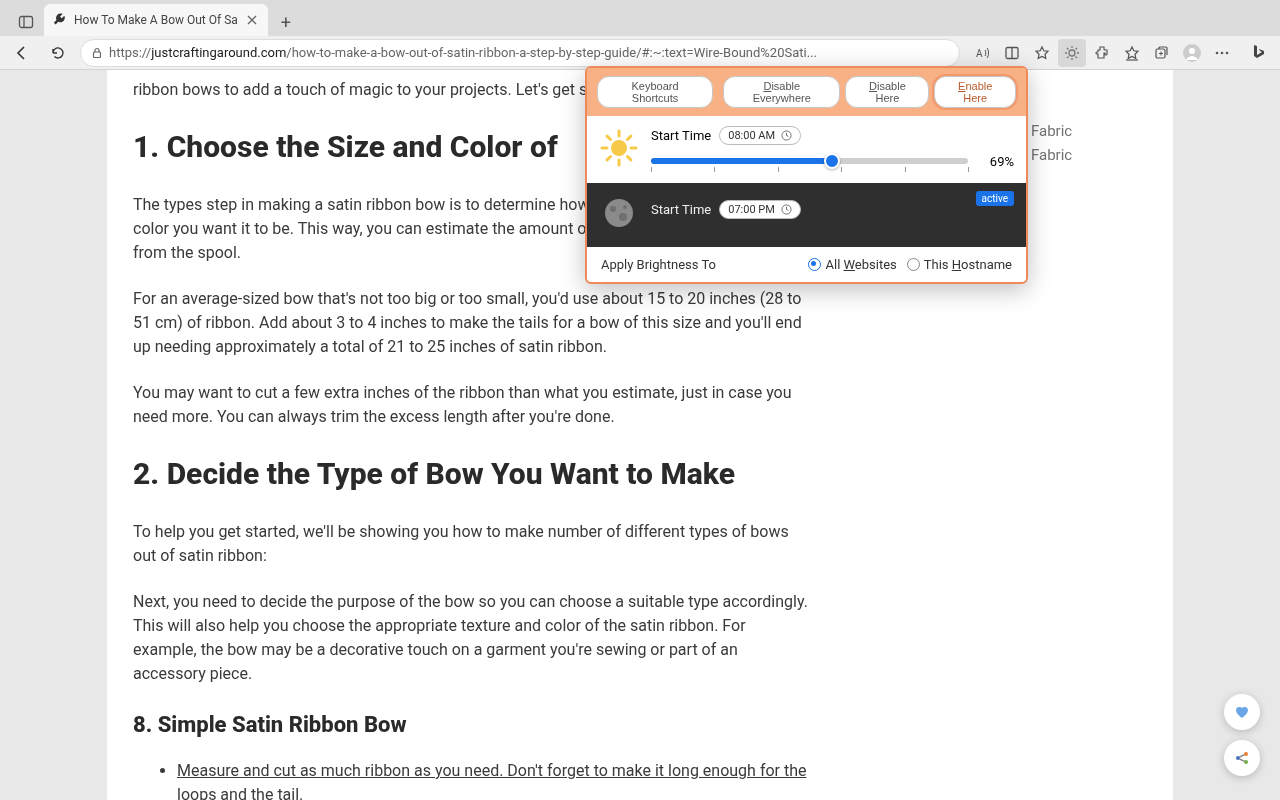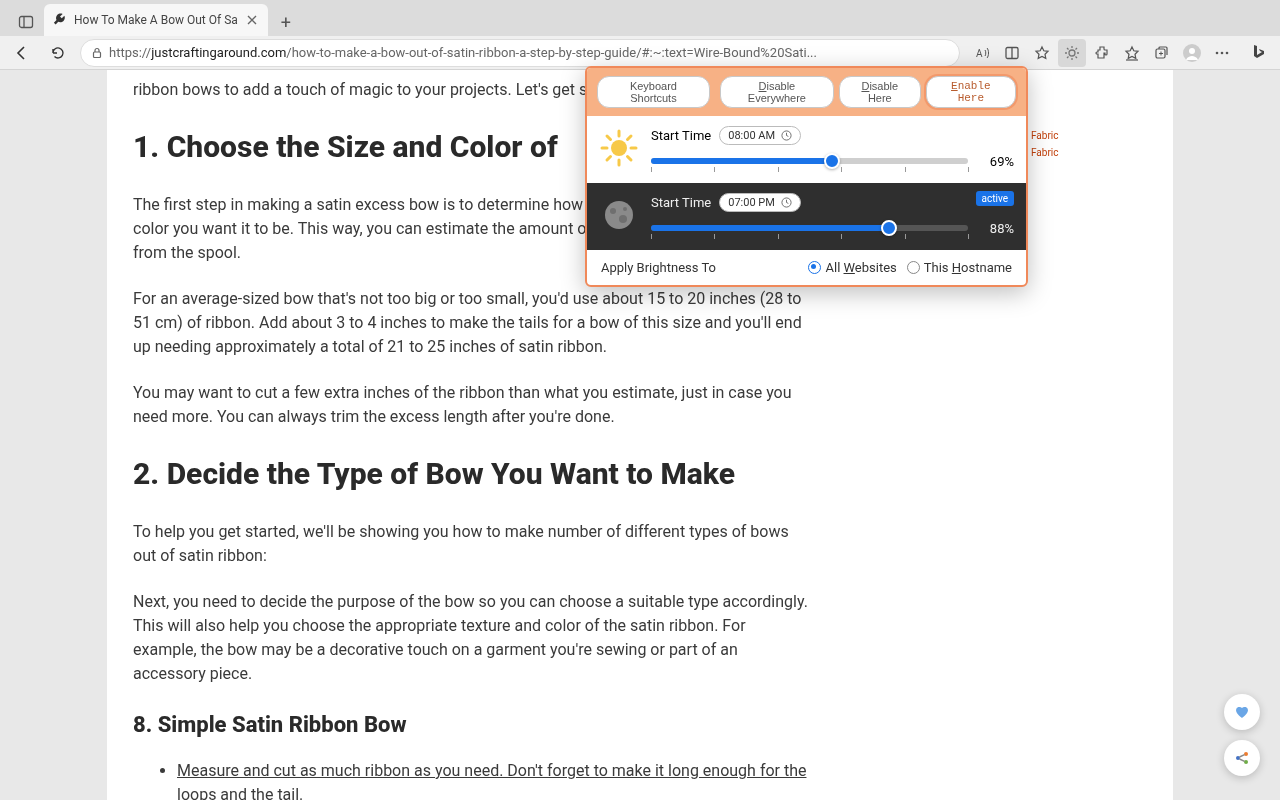--- a/index.html
+++ b/index.html
@@ -118,24 +118,24 @@
   font-size: 22px;
   font-weight: 800;
   color: #2a2a2a;
   margin: 8px 0 18px 0;
 }
 .article ul { padding-left: 44px; text-decoration: underline; }
 .article li { margin-bottom: 10px; list-style: disc; }
 
 .sidebar-links {
   position: absolute;
-  top: 60px;
+  top: 52px;
   left: 924px;
-  font-size: 10px;
-  color: #c2410c;
+  font-size: 15px;
+  color: #737373;
 }
 .sidebar-links div { margin-bottom: 6px; }
 
 
 .ext-popup {
   position: absolute;
   top: 66px;
   left: 585px;
   width: 443px;
   background: #fff;
@@ -159,21 +159,20 @@
   padding: 3px 10px;
   font-size: 11px;
   color: #555;
   cursor: pointer;
 }
 .ext-btn .ul { text-decoration: underline; }
 .ext-spacer { flex: 1; }
 .ext-btn.highlight {
   box-shadow: 0 0 0 2px rgba(240,137,90,0.6);
   color: #b85c2e;
-  font-family: Liberation Mono, monospace;
 }
 
 .tod-row {
   display: flex;
   align-items: center;
   padding: 10px 12px 14px 12px;
   gap: 12px;
   position: relative;
 }
 .tod-row.night { background: #2f2f2f; color: #eee; }
@@ -377,21 +376,21 @@
     </div>
   </div>
 </div>
 
 <div class="page-viewport">
   <div class="content-card">
     <div class="article">
       <p style="margin-top:0;">ribbon bows to add a touch of magic to your projects. Let's get s</p>
       <h2>1. Choose the Size and Color of</h2>
       <p>
-        <span>The first step in making a satin excess bow is to determine how</span><br>
+        <span>The types step in making a satin ribbon bow is to determine how</span><br>
         <span>color you want it to be. This way, you can estimate the amount o</span><br>
         <span>from the spool.</span>
       </p>
       <p>For an average-sized bow that's not too big or too small, you'd use about 15 to 20 inches (28 to 51 cm) of ribbon. Add about 3 to 4 inches to make the tails for a bow of this size and you'll end up needing approximately a total of 21 to 25 inches of satin ribbon.</p>
       <p>You may want to cut a few extra inches of the ribbon than what you estimate, just in case you need more. You can always trim the excess length after you're done.</p>
       <h2>2. Decide the Type of Bow You Want to Make</h2>
       <p>To help you get started, we'll be showing you how to make number of different types of bows out of satin ribbon:</p>
       <p>Next, you need to decide the purpose of the bow so you can choose a suitable type accordingly. This will also help you choose the appropriate texture and color of the satin ribbon. For example, the bow may be a decorative touch on a garment you're sewing or part of an accessory piece.</p>
       <h3>8. Simple Satin Ribbon Bow</h3>
       <ul>
@@ -475,36 +474,20 @@
       <div class="tod-top">
         <span>Start Time</span>
         <span class="time-pill">
           <span>07:00 PM</span>
           <svg width="11" height="11" viewBox="0 0 12 12">
               <circle cx="6" cy="6" r="5" fill="none" stroke="#666" stroke-width="1"></circle>
               <path d="M6 3v3l2 1" stroke="#666" fill="none" stroke-width="1"></path>
             </svg>
         </span>
       </div>
-      <div class="tod-slider-wrap">
-        <div class="slider-track">
-          <div class="slider-base"></div>
-          <div class="slider-fill" style="width:75%;"></div>
-          <div class="slider-thumb" style="left:75%;"></div>
-          <div class="slider-ticks">
-            <span class="tick" style="left:0%"></span>
-              <span class="tick" style="left:20%"></span>
-              <span class="tick" style="left:40%"></span>
-              <span class="tick" style="left:60%"></span>
-              <span class="tick" style="left:80%"></span>
-              <span class="tick" style="left:100%"></span>
-          </div>
-        </div>
-        <span class="pct">88%</span>
-      </div>
     </div>
   </div>
 
   <div class="apply-row">
     <span>Apply Brightness To</span>
     <span class="spacer"></span>
     <label class="radio-opt">
       <span class="radio checked"></span>
       <span>All <span style="text-decoration:underline;">W</span>ebsites</span>
     </label>

